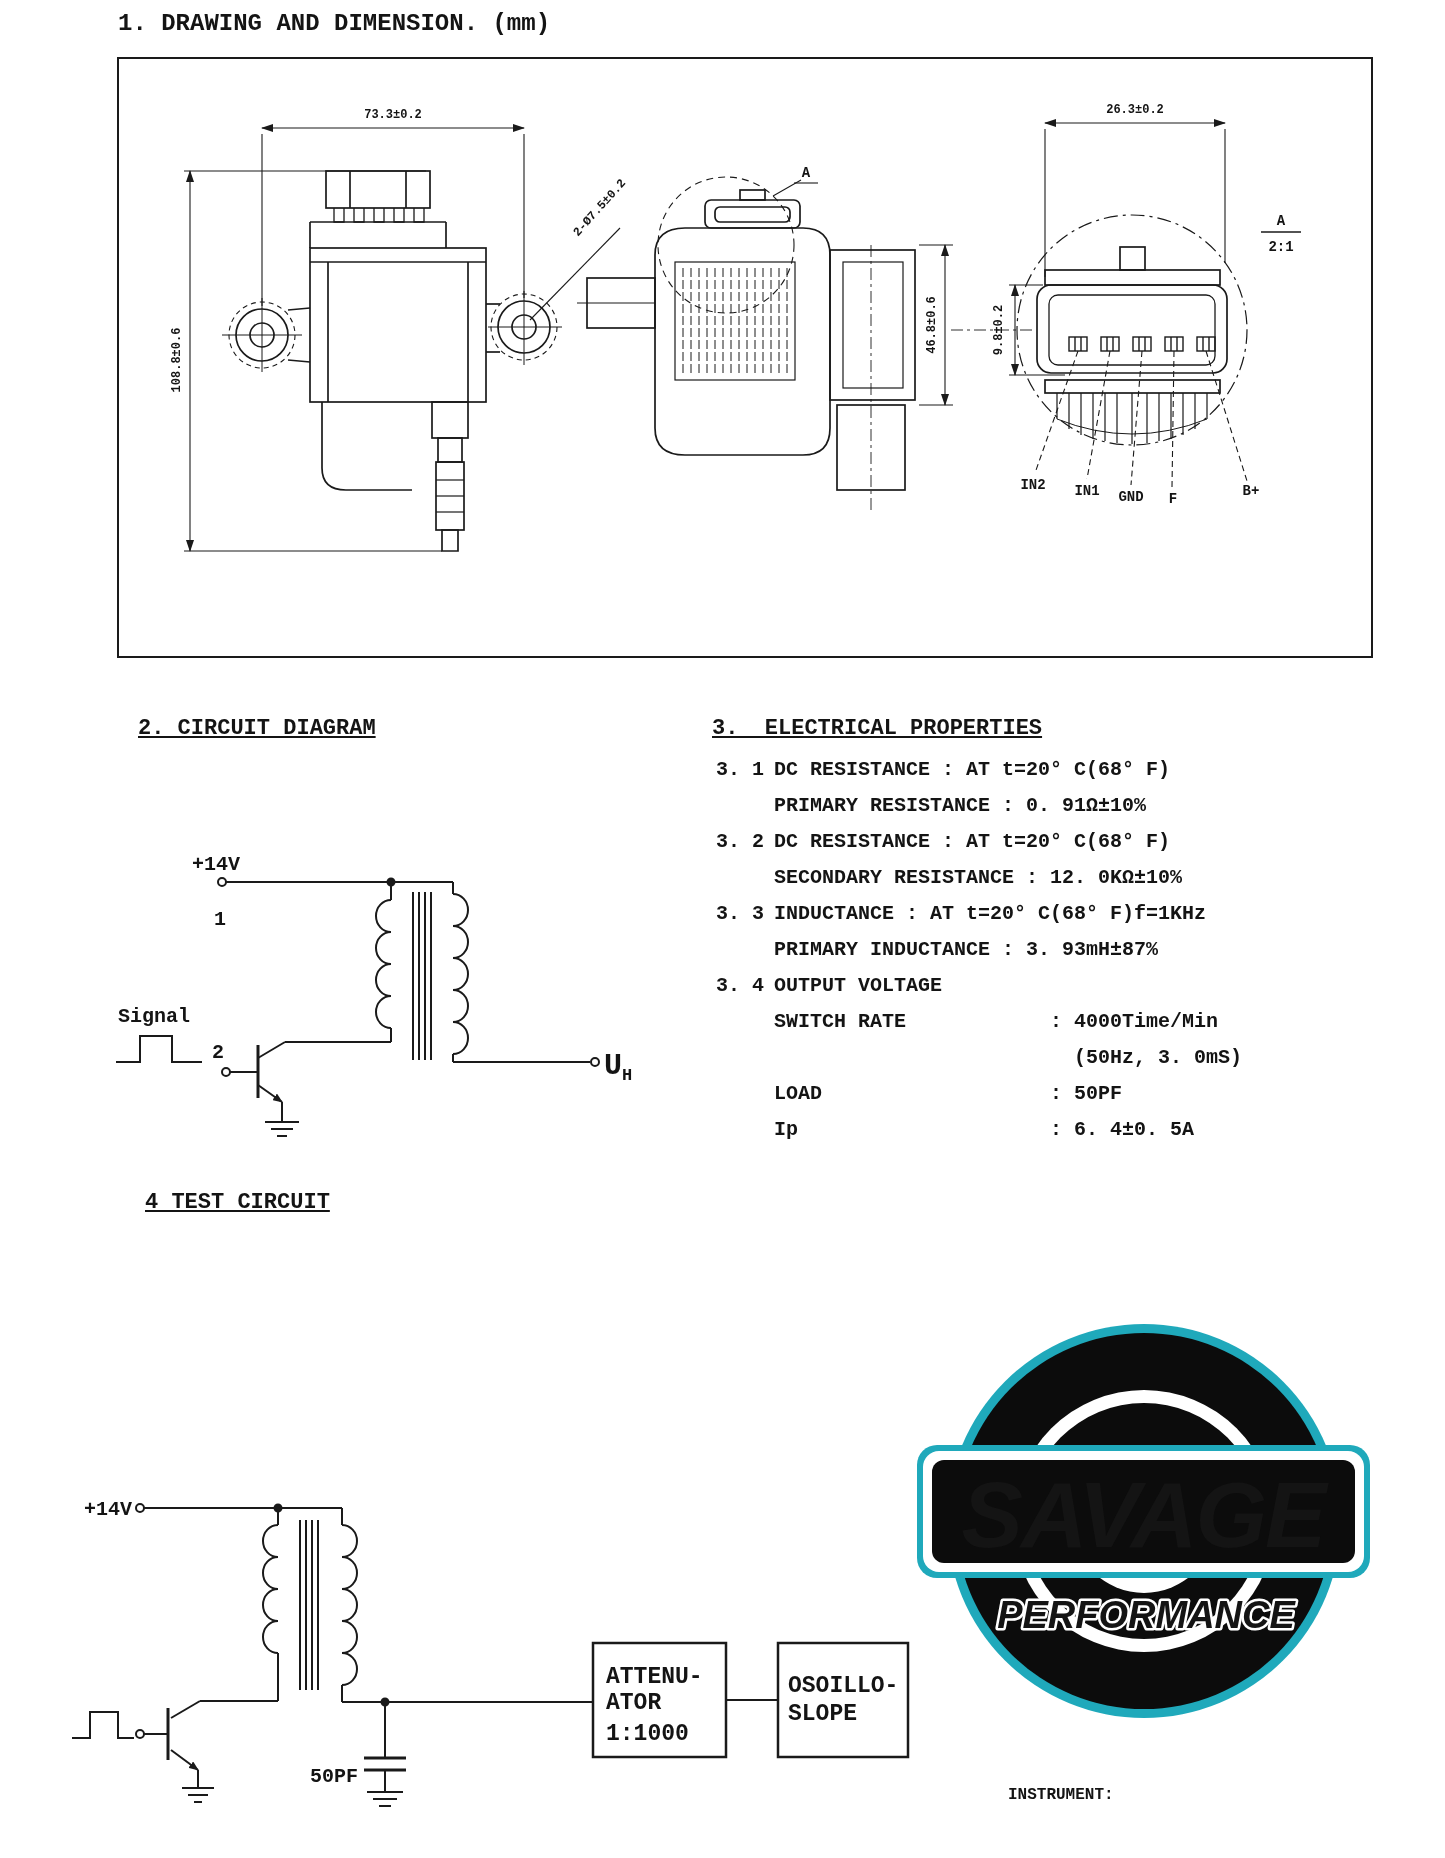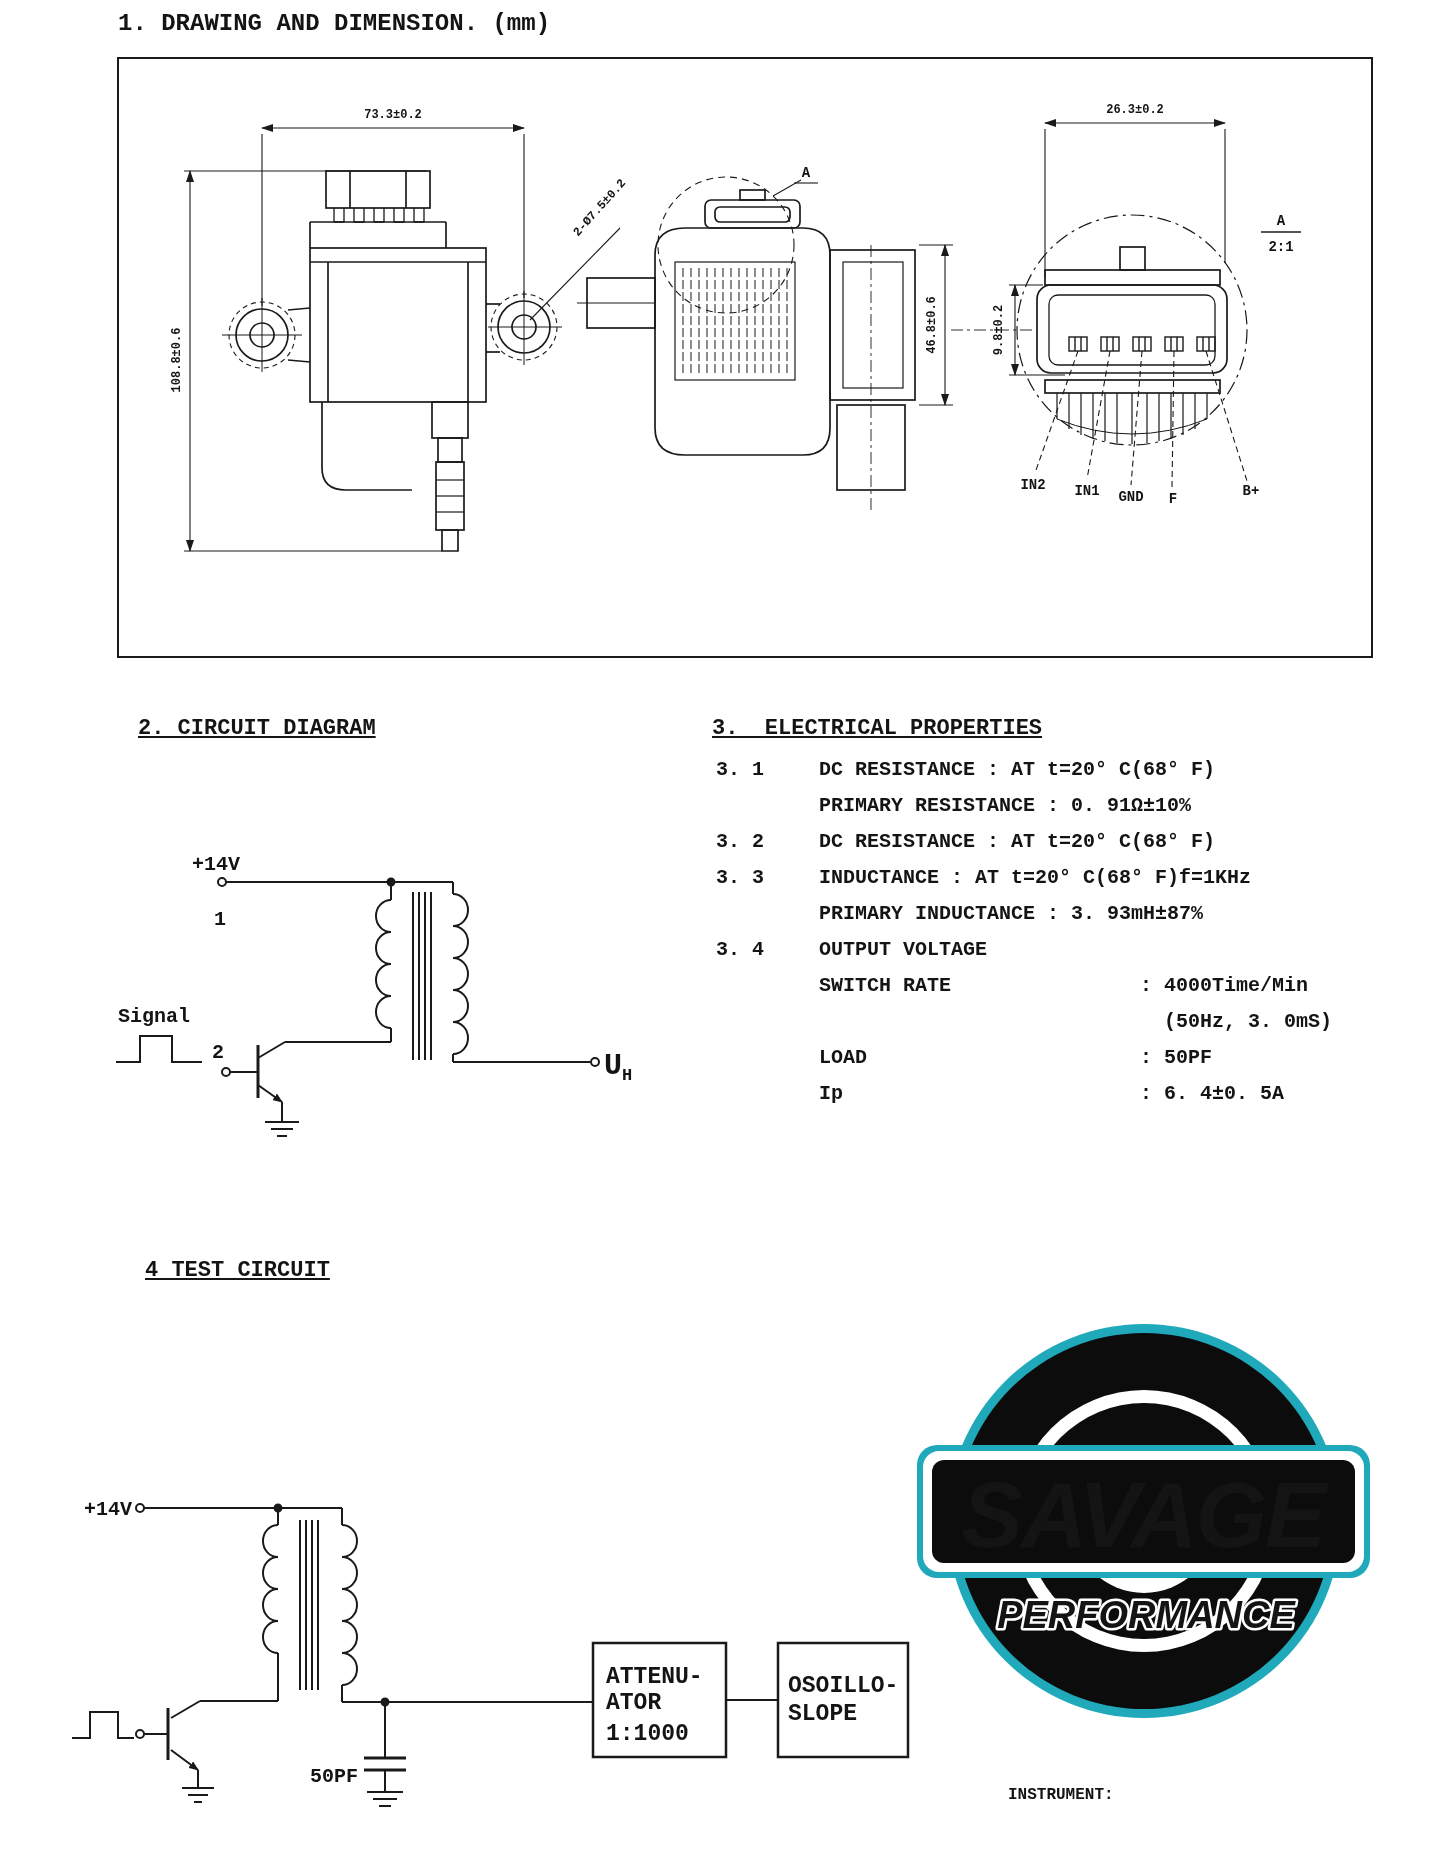--- a/index.html
+++ b/index.html
@@ -7,21 +7,21 @@
   .abs{position:absolute;}
   .h-title{font-weight:700;font-size:24px;white-space:pre;}
   .h-sec{font-weight:700;font-size:22px;white-space:pre;text-decoration:underline;}
   .draw-box{border:2.5px solid #1a1a1a;}
   svg{overflow:visible;}
   svg text{font-family:"Liberation Mono",monospace;font-weight:700;fill:#141414;}
   .dimtxt{font-size:12px;}
   .pintxt{font-size:14px;}
   .ckt-lbl{font-size:20px;}
   .spec{width:640px;}
-  .erow{display:flex;align-items:baseline;height:36px;font-size:20px;font-weight:700;gap:45px;}
+  .erow{display:flex;align-items:baseline;height:36px;font-size:20px;font-weight:700;}
   .erow .num{width:58px;white-space:pre;flex:none;}
   .erow .lbl{width:276px;white-space:pre;flex:none;}
   .erow .txt,.erow .val{white-space:pre;}
   .instr{font-size:16px;font-weight:700;line-height:30px;white-space:pre;}
   .logo-brand{font-family:"Liberation Sans",sans-serif;font-weight:700;font-style:italic;letter-spacing:-2px;}
   .logo-tag{font-family:"Liberation Sans",sans-serif;font-weight:700;font-style:italic;letter-spacing:0px;}
 </style>
 </head>
 <body>
 
@@ -261,20 +261,24 @@
     </div>
   <div class="erow">
       <span class="num"></span>
       <span class="txt">PRIMARY RESISTANCE : 0. 91Ω±10%</span>
     </div>
   <div class="erow">
       <span class="num">3. 2</span>
       <span class="txt">DC RESISTANCE : AT t=20° C(68° F)</span>
     </div>
   <div class="erow">
+      <span class="num"></span>
+      <span class="txt">SECONDARY RESISTANCE : 12. 0KΩ±10%</span>
+    </div>
+  <div class="erow">
       <span class="num">3. 3</span>
       <span class="txt">INDUCTANCE : AT t=20° C(68° F)f=1KHz</span>
     </div>
   <div class="erow">
       <span class="num"></span>
       <span class="txt">PRIMARY INDUCTANCE : 3. 93mH±87%</span>
     </div>
   <div class="erow">
       <span class="num">3. 4</span>
       <span class="txt">OUTPUT VOLTAGE</span>
@@ -294,21 +298,21 @@
       <span class="lbl">LOAD</span>
       <span class="val">: 50PF</span>
     </div>
   <div class="erow">
       <span class="num"></span>
       <span class="lbl">Ip</span>
       <span class="val">: 6. 4±0. 5A</span>
     </div>
 </div>
 
-<div class="abs h-sec" style="left:145px;top:1258px;">4 TEST CIRCUIT</div>
+<div class="abs h-sec" style="left:145px;top:1190px;">4 TEST CIRCUIT</div>
 
 <svg class="abs" style="left:70px;top:1420px;" width="860" height="430">
   <defs>
     <marker id="t1e" markerWidth="10" markerHeight="8" refX="9" refY="4" orient="auto" markerUnits="userSpaceOnUse">
         <path d="M0,0 L10,4 L0,8 z" fill="#1a1a1a"></path>
       </marker>
   </defs>
   <text class="ckt-lbl" x="14" y="95">+14V</text>
   <g stroke="#1a1a1a" stroke-width="2" fill="none">
     <circle cx="70" cy="88" r="4" fill="#fff"></circle>

